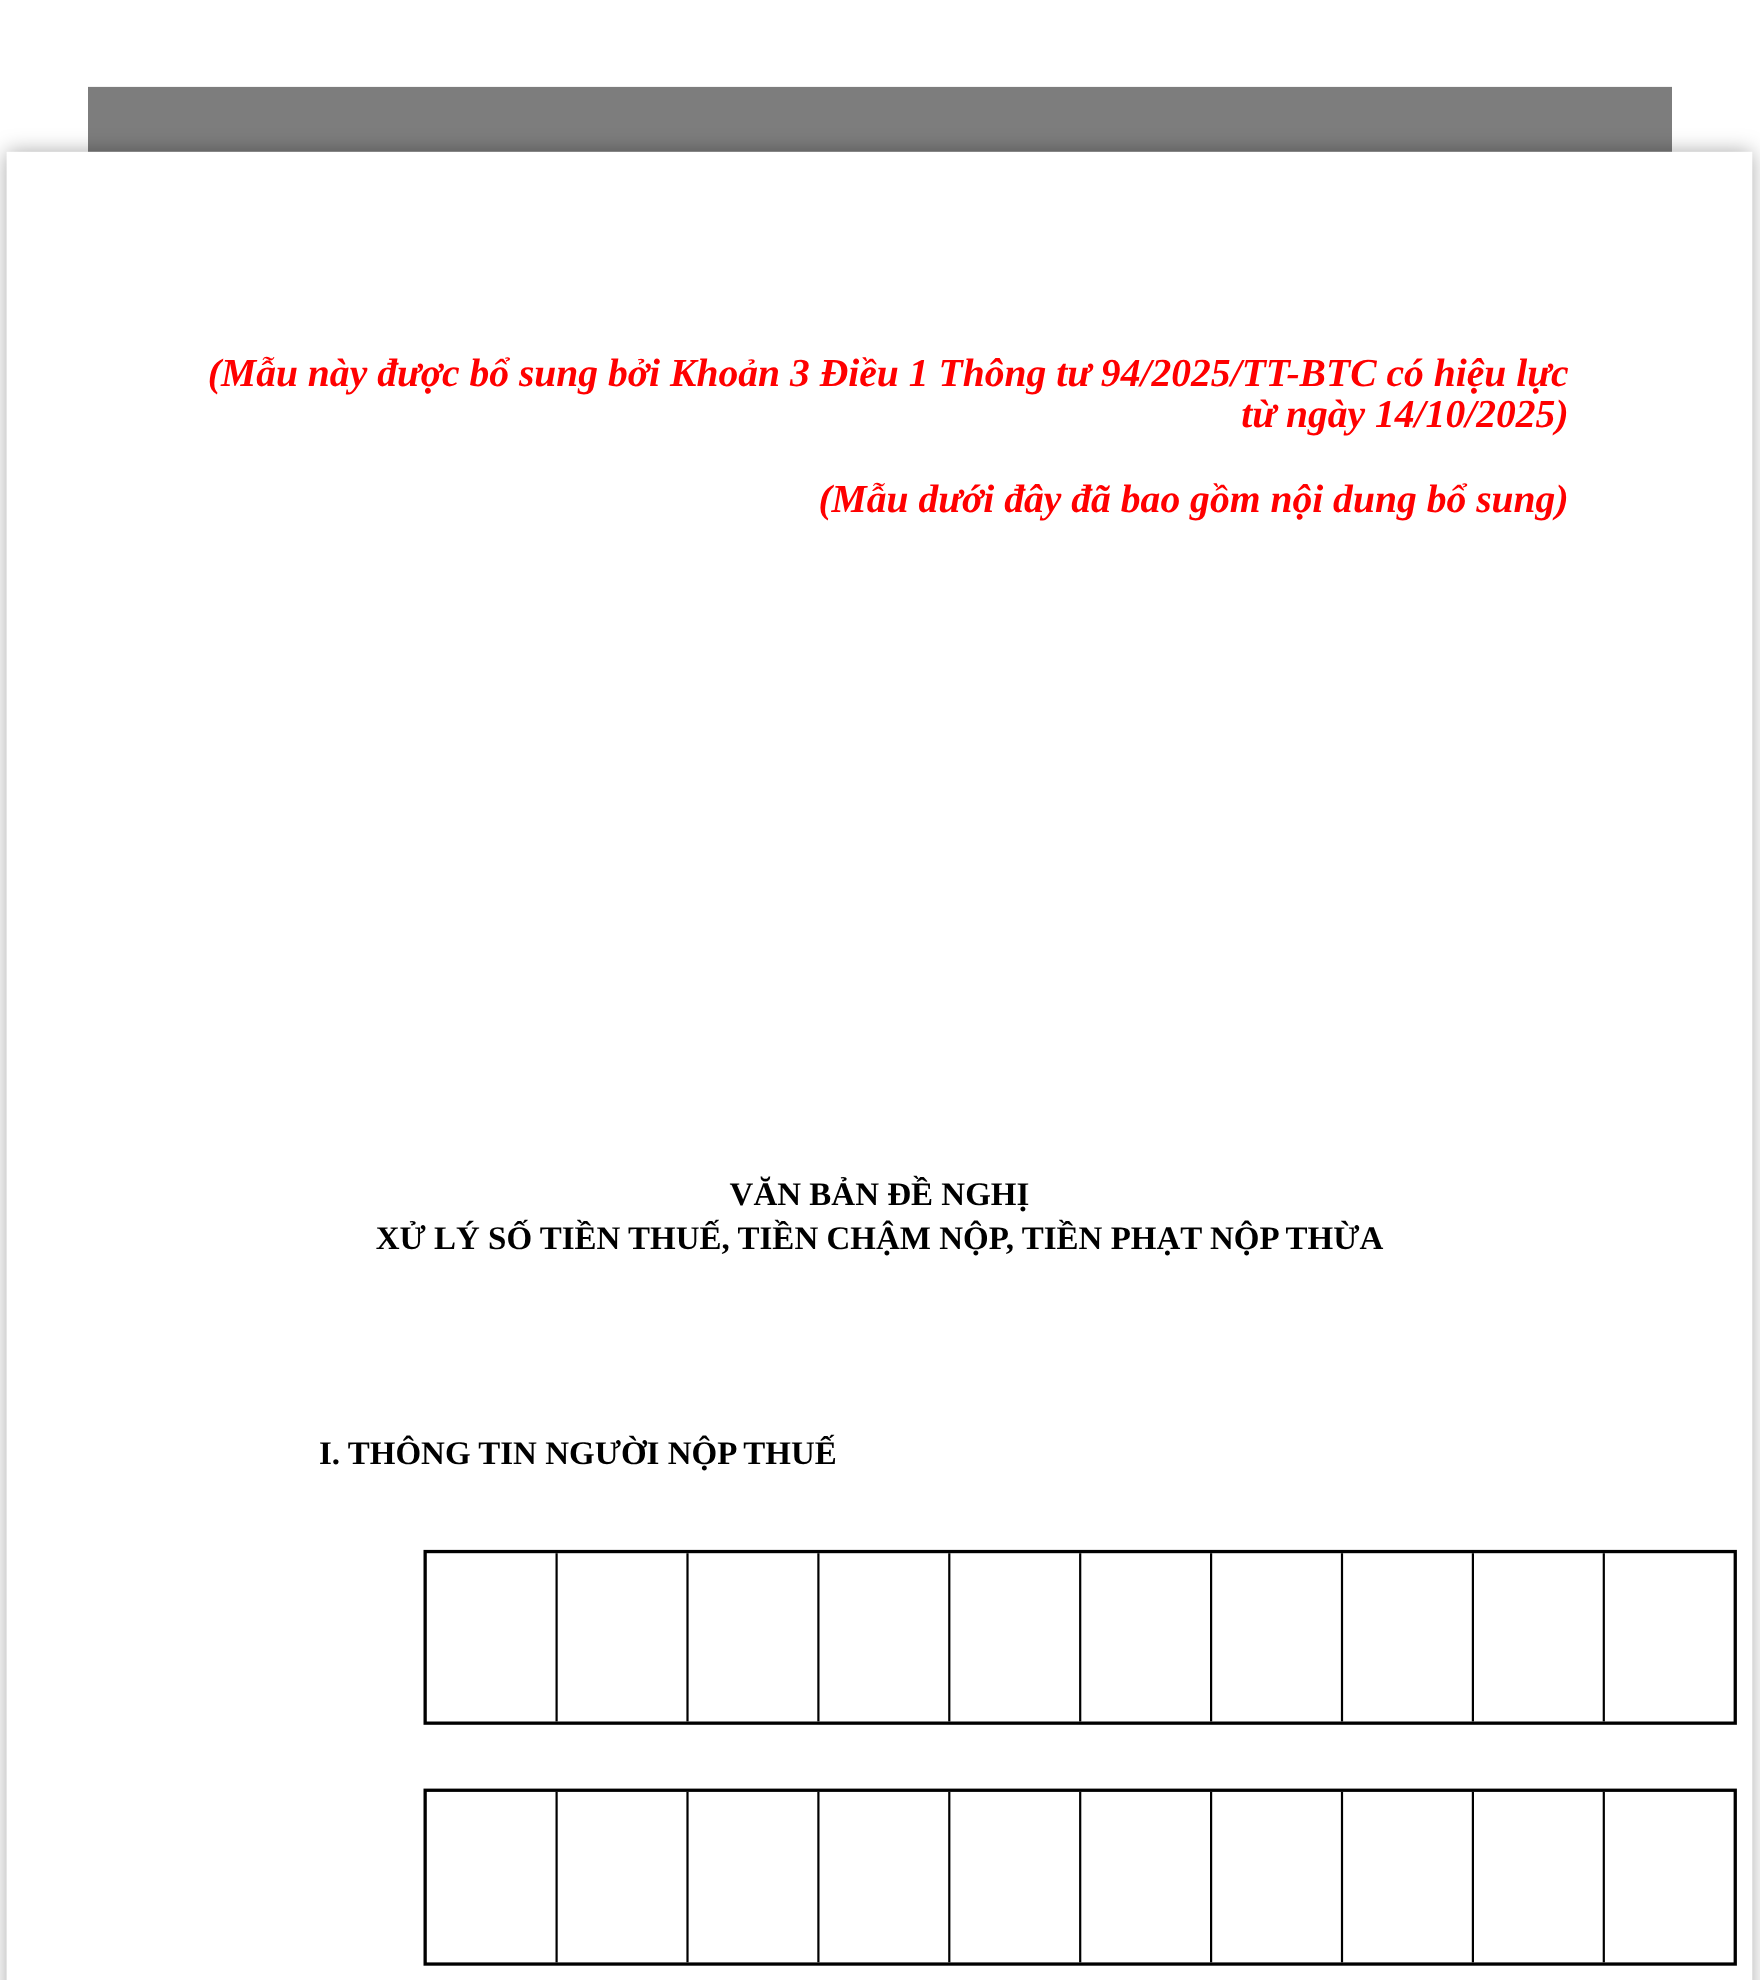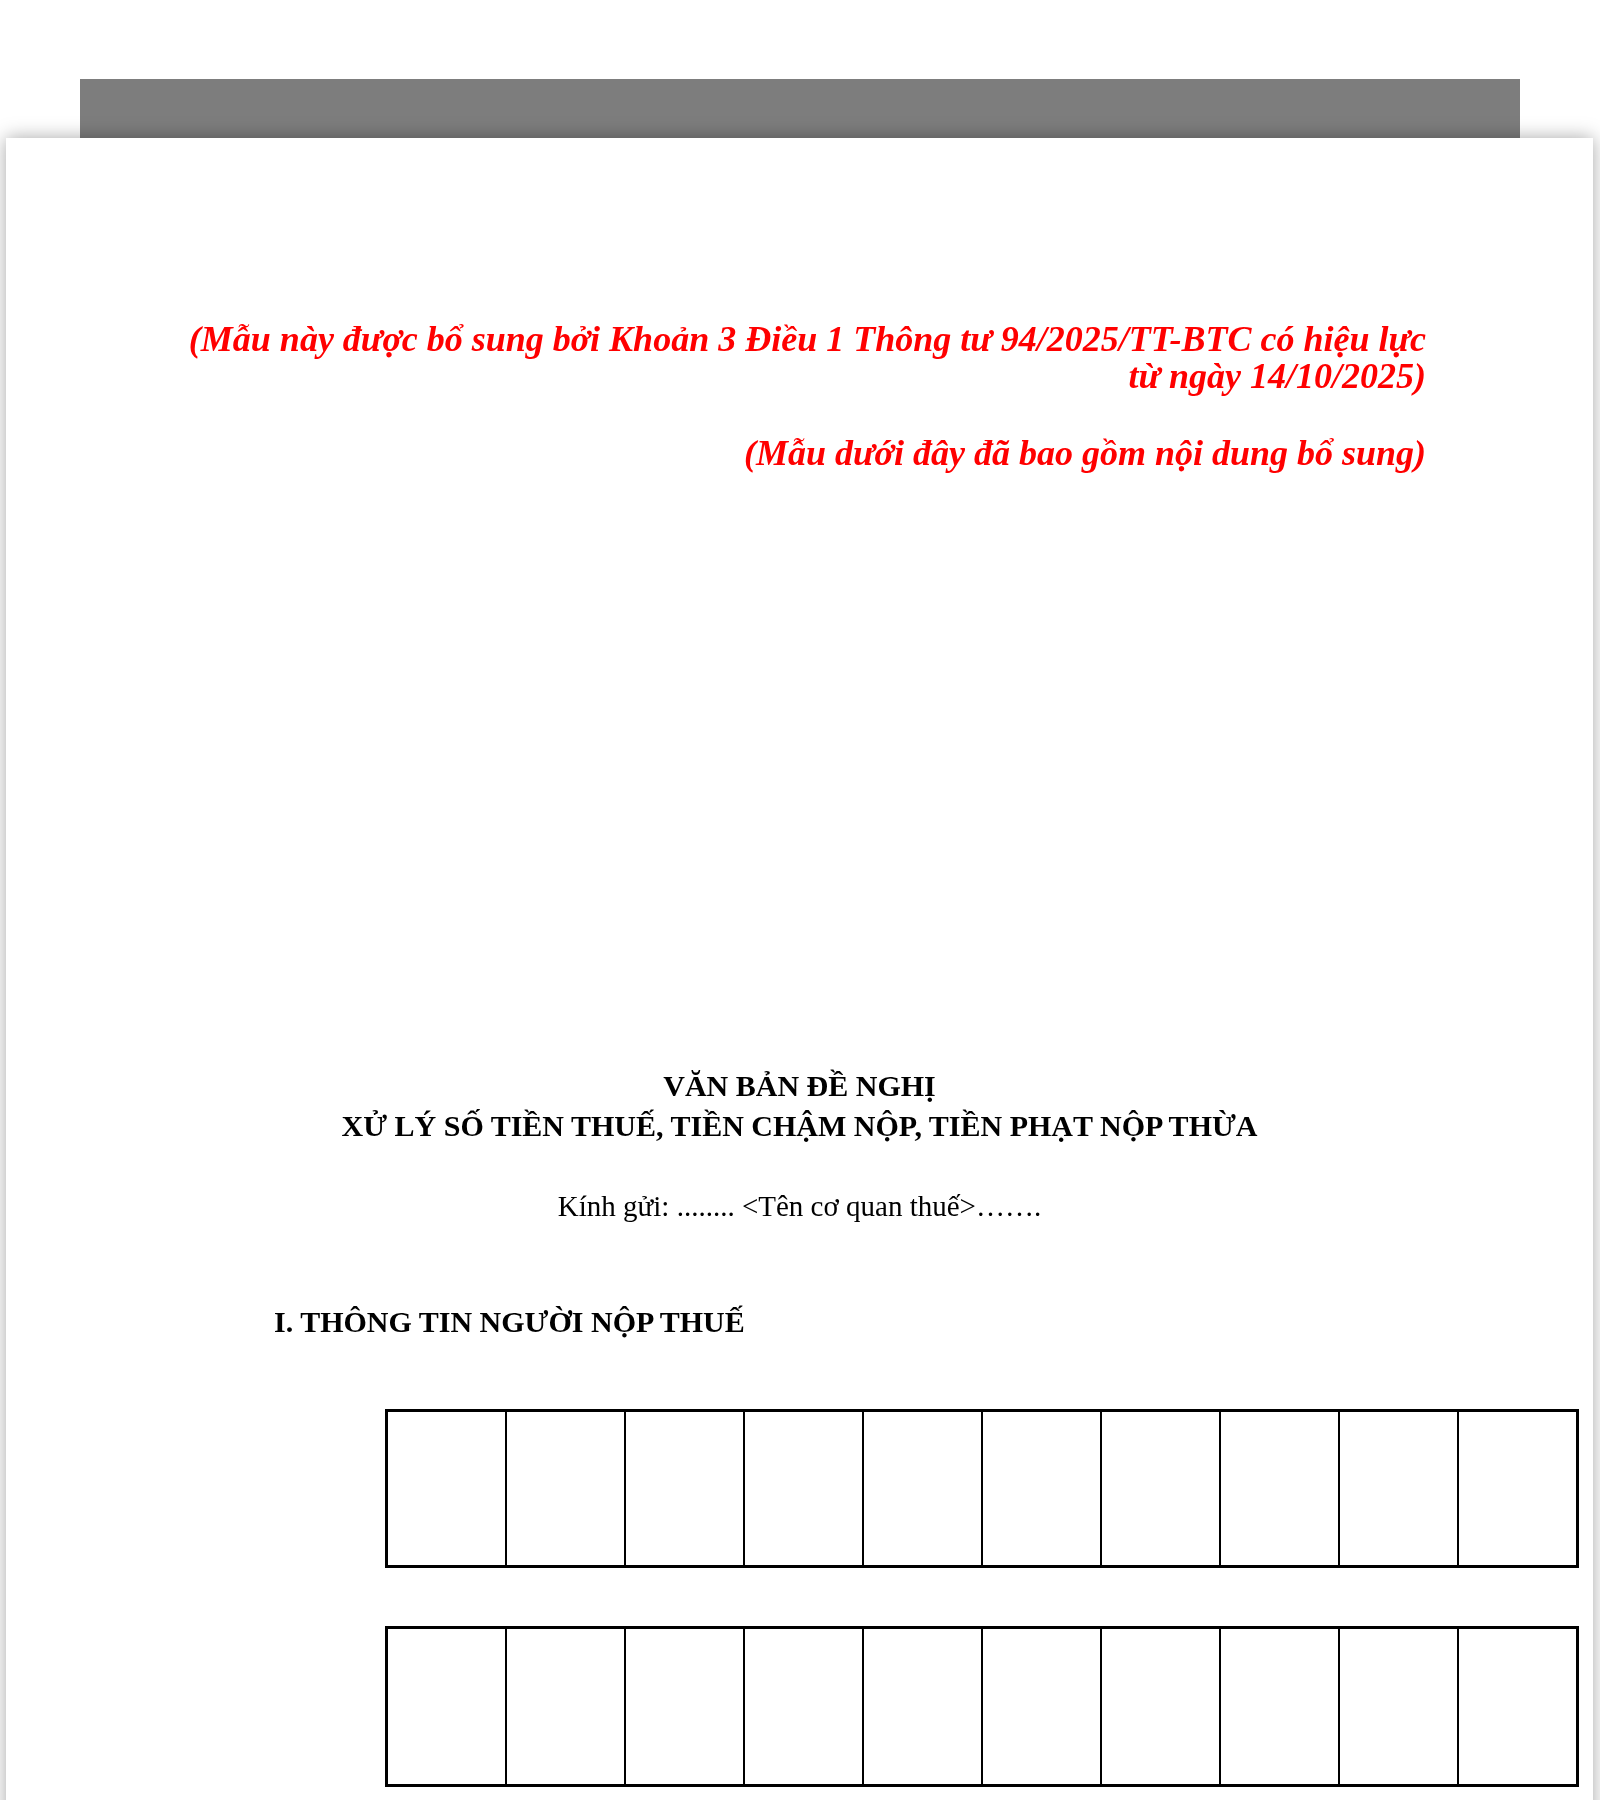--- a/index.html
+++ b/index.html
@@ -62,21 +62,21 @@
     top: 1050px;
     left: 0;
     width: 100%;
     text-align: center;
     font-size: 29px;
     line-height: 36px;
   }
   .section-heading {
     position: absolute;
     top: 1166px;
-    left: 268px;
+    left: 284px;
     font-weight: bold;
     font-size: 30px;
     line-height: 36px;
   }
   .digit-row {
     position: absolute;
     left: 379px;
     width: 1194px;
     box-sizing: border-box;
     border: 3px solid #000;
@@ -104,21 +104,20 @@
   <div class="red-note">
     <div class="note-p1">(Mẫu này được bổ sung bởi Khoản 3 Điều 1 Thông tư 94/2025/TT-BTC có hiệu lực từ ngày 14/10/2025)</div>
     <div class="note-p2">(Mẫu dưới đây đã bao gồm nội dung bổ sung)</div>
   </div>
 
   <div class="doc-title">
     <div>VĂN BẢN ĐỀ NGHỊ</div>
     <div>XỬ LÝ SỐ TIỀN THUẾ, TIỀN CHẬM NỘP, TIỀN PHẠT NỘP THỪA</div>
   </div>
 
-  <div class="salutation">Kính gửi: ........ &lt;Tên cơ quan thuế&gt;…….</div>
 
   <div class="section-heading">I. THÔNG TIN NGƯỜI NỘP THUẾ</div>
 
   <div class="digit-row digit-row-1">
       <div class="digit-cell"></div>
       <div class="digit-cell"></div>
       <div class="digit-cell"></div>
       <div class="digit-cell"></div>
       <div class="digit-cell"></div>
       <div class="digit-cell"></div>

